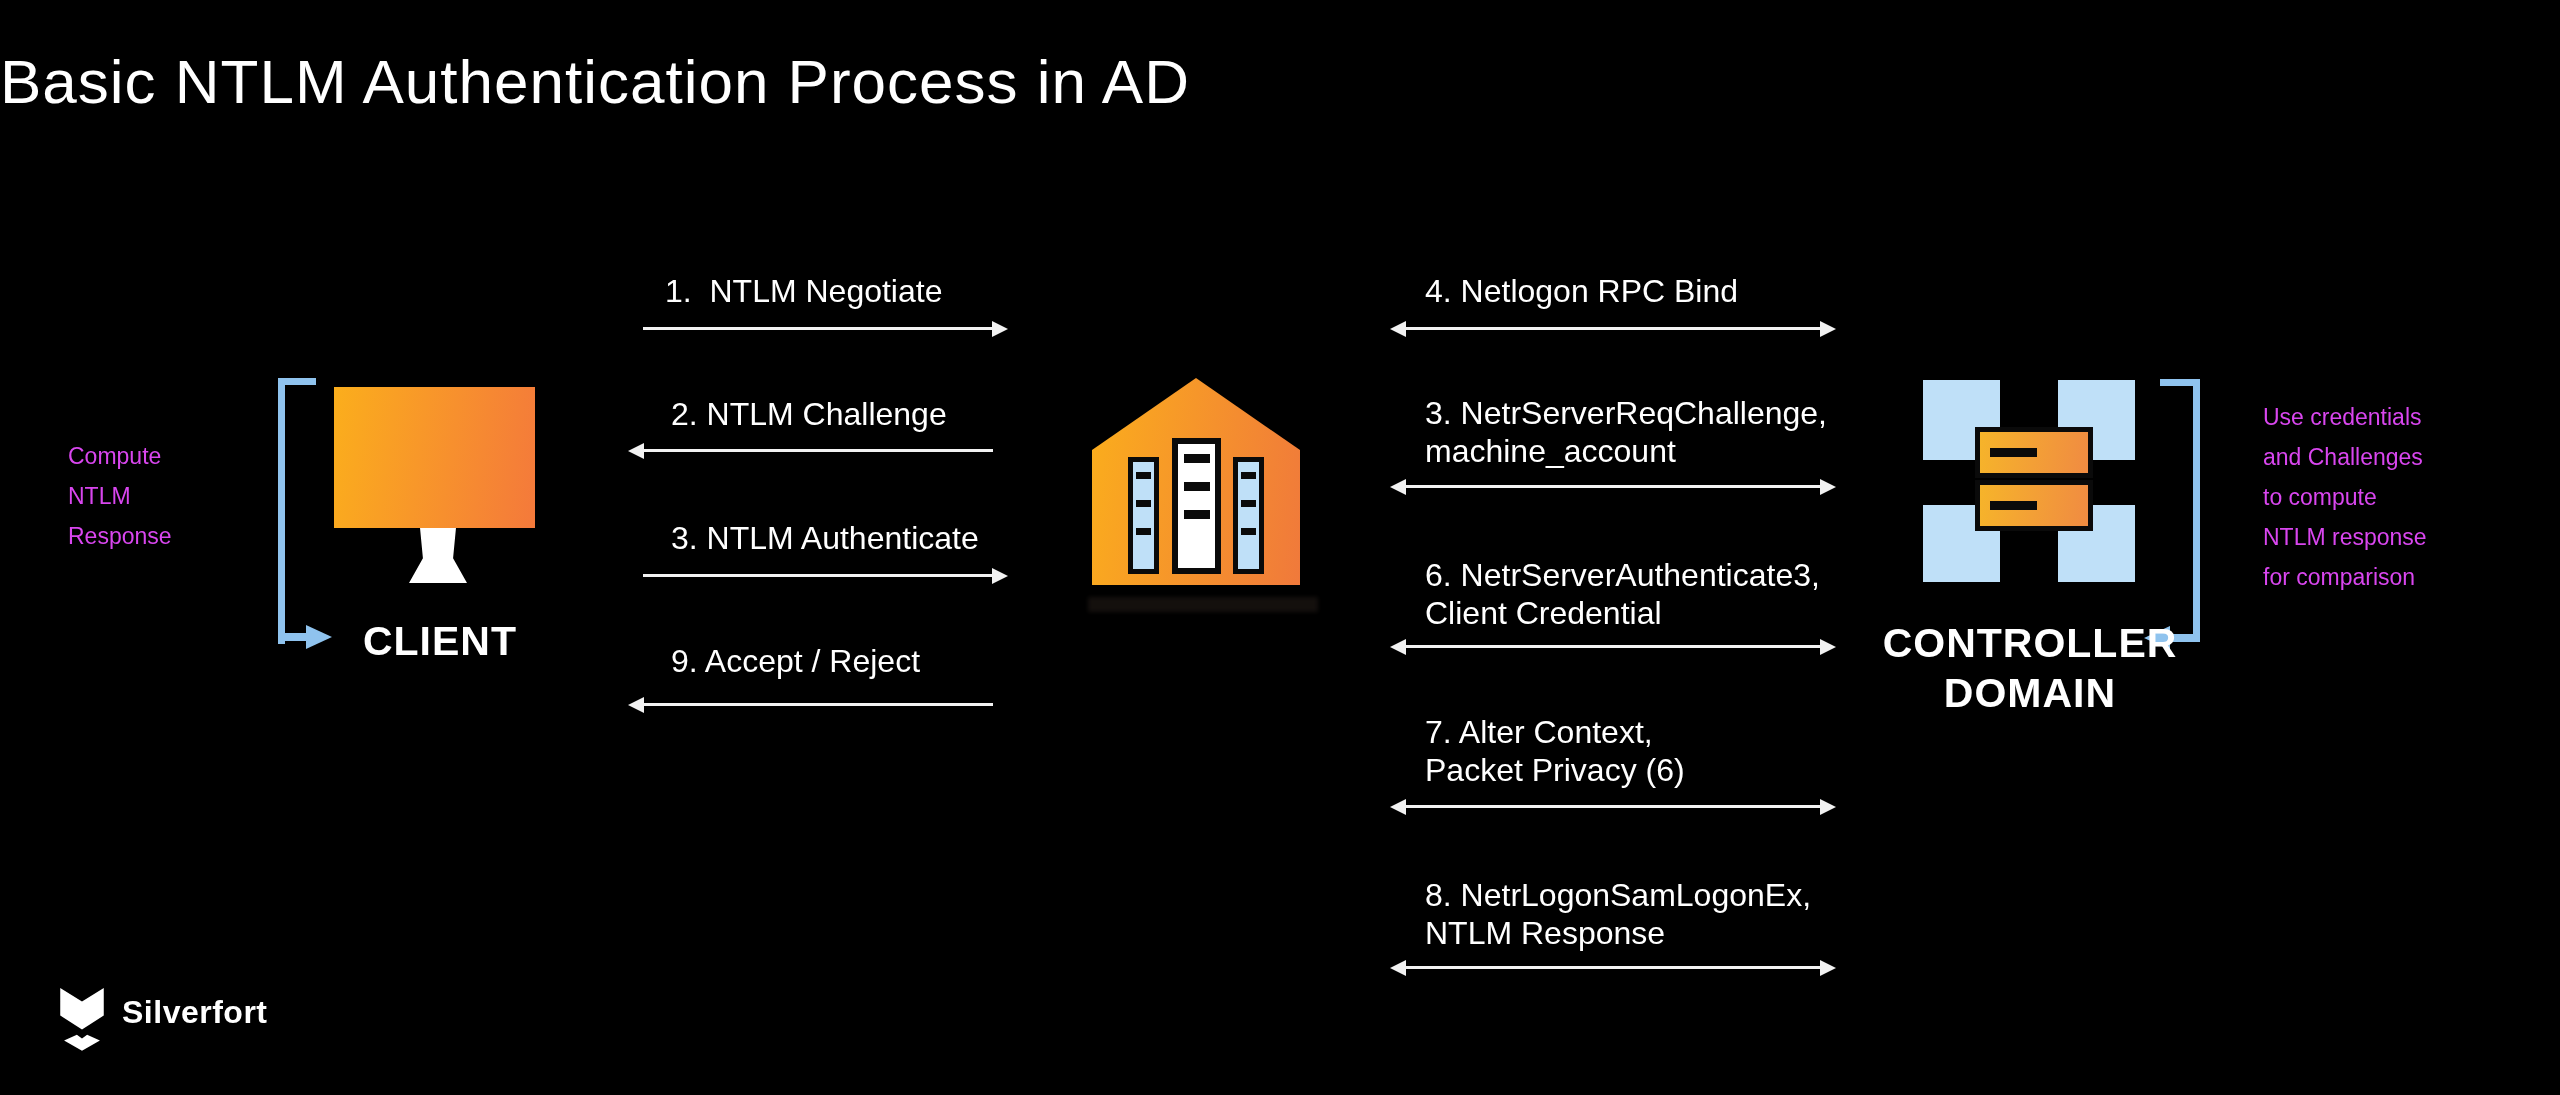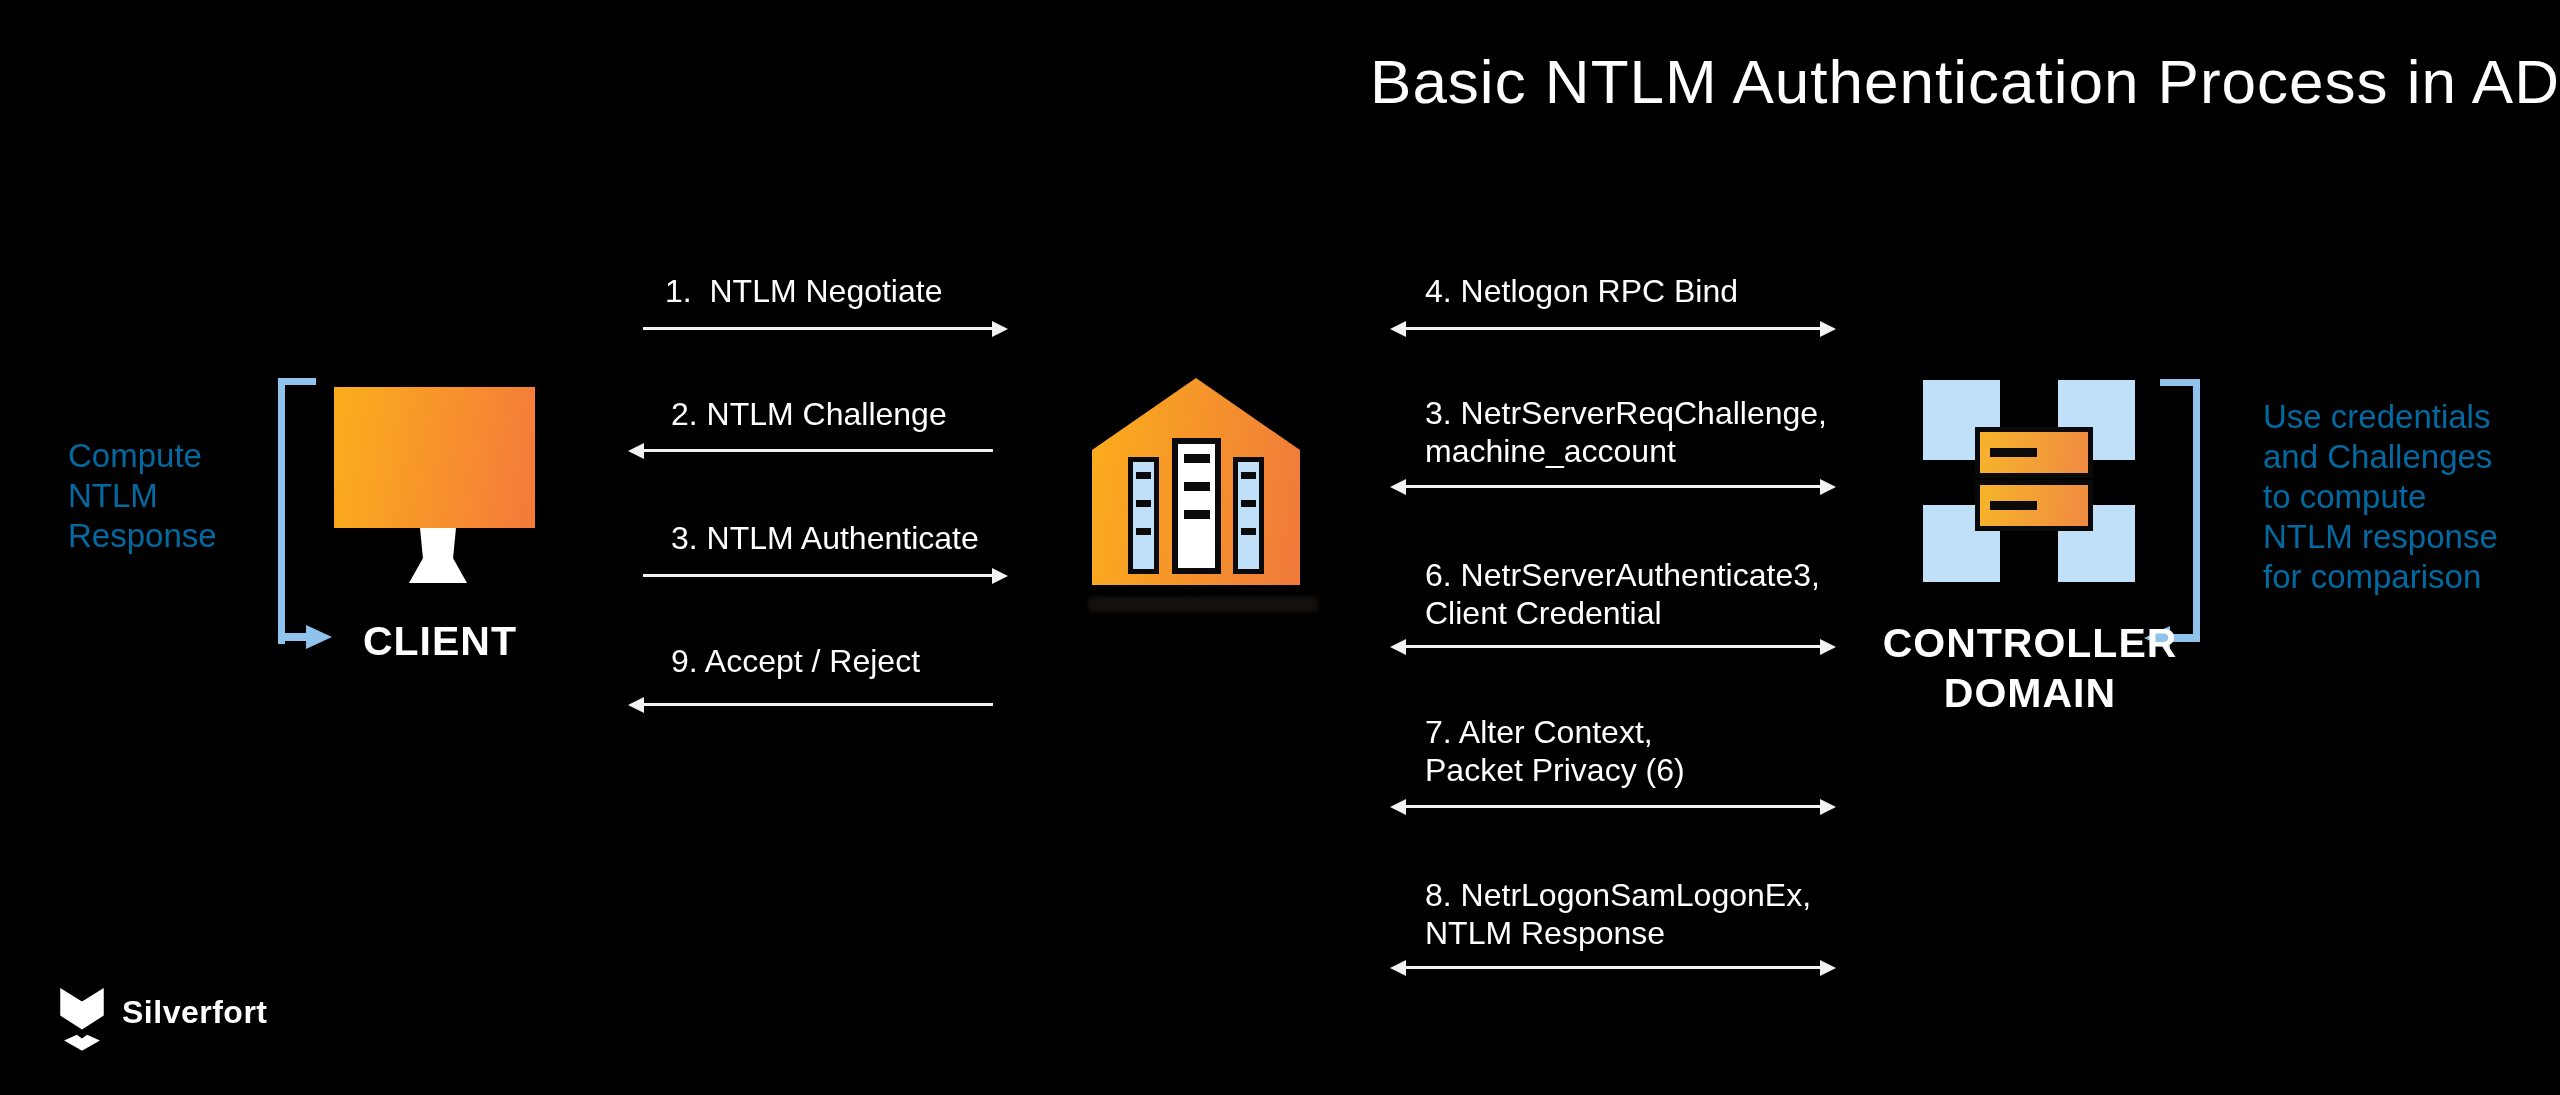--- a/index.html
+++ b/index.html
@@ -1,21 +1,21 @@
 <!DOCTYPE html>
 <html><head>
 <meta charset="utf-8">
 <style>
   html,body{margin:0;padding:0;background:#000;}
   .canvas{position:relative;width:2560px;height:1095px;background:#000;overflow:hidden;
           font-family:"Liberation Sans",sans-serif;color:#fff;}
   .abs{position:absolute;}
-  .title{left:0;right:0;top:46px;text-align:right;font-size:62px;font-weight:300;
+  .title{left:0;right:0;top:46px;text-align:left;font-size:62px;font-weight:300;
          letter-spacing:1px;color:#fff;}
-  .note{font-size:33px;line-height:40px;white-space:pre-wrap;color:#0369a1;}
+  .note{font-size:23px;line-height:40px;white-space:pre-wrap;color:#d946ef;}
   .entity-label{font-size:41px;font-weight:600;letter-spacing:1px;text-align:center;color:#fff;}
   .msg-label{font-size:32px;line-height:38px;white-space:pre-wrap;color:#fff;}
 
   
   .arrow{position:absolute;height:16px;}
   .arrow .shaft{position:absolute;top:6px;height:3px;background:#f2f2f2;left:0;right:0;}
   .arrow.dir-right .shaft{right:15px;}
   .arrow.dir-left .shaft{left:15px;}
   .arrow.dir-both .shaft{left:15px;right:15px;}
   .head{position:absolute;width:0;height:0;border-top:8px solid transparent;border-bottom:8px solid transparent;}

